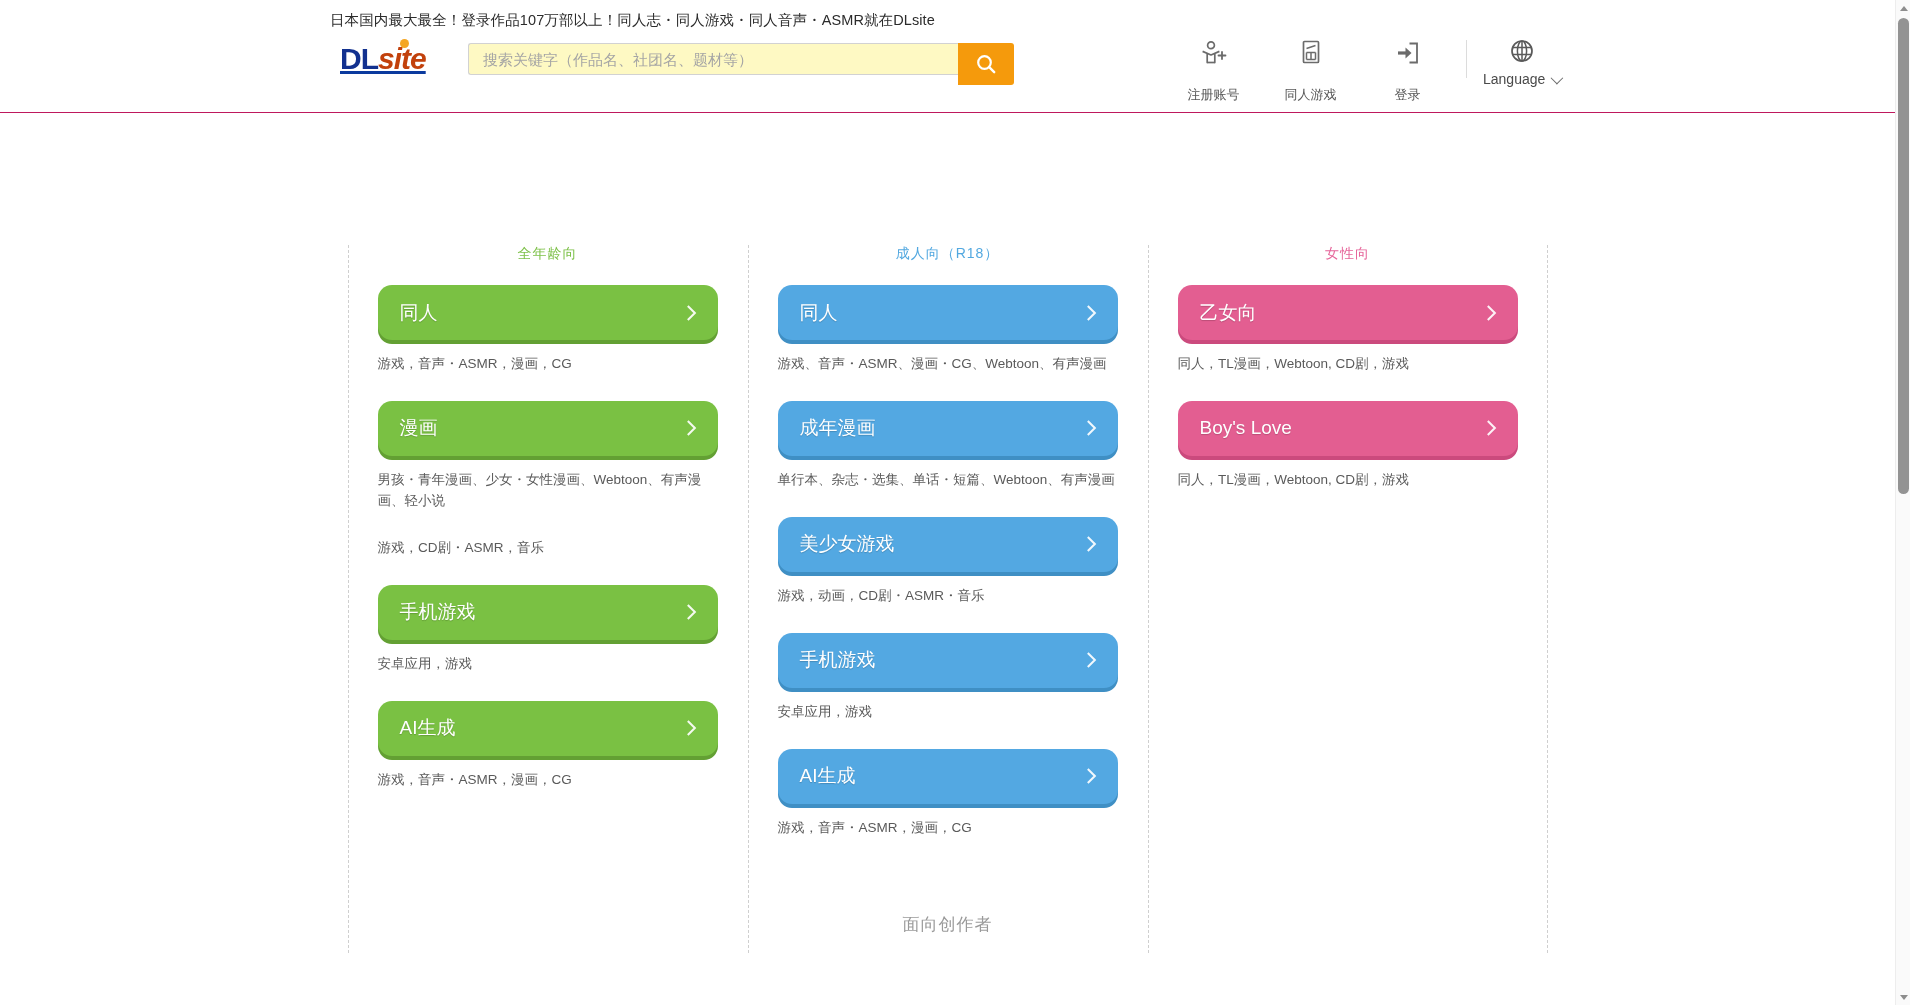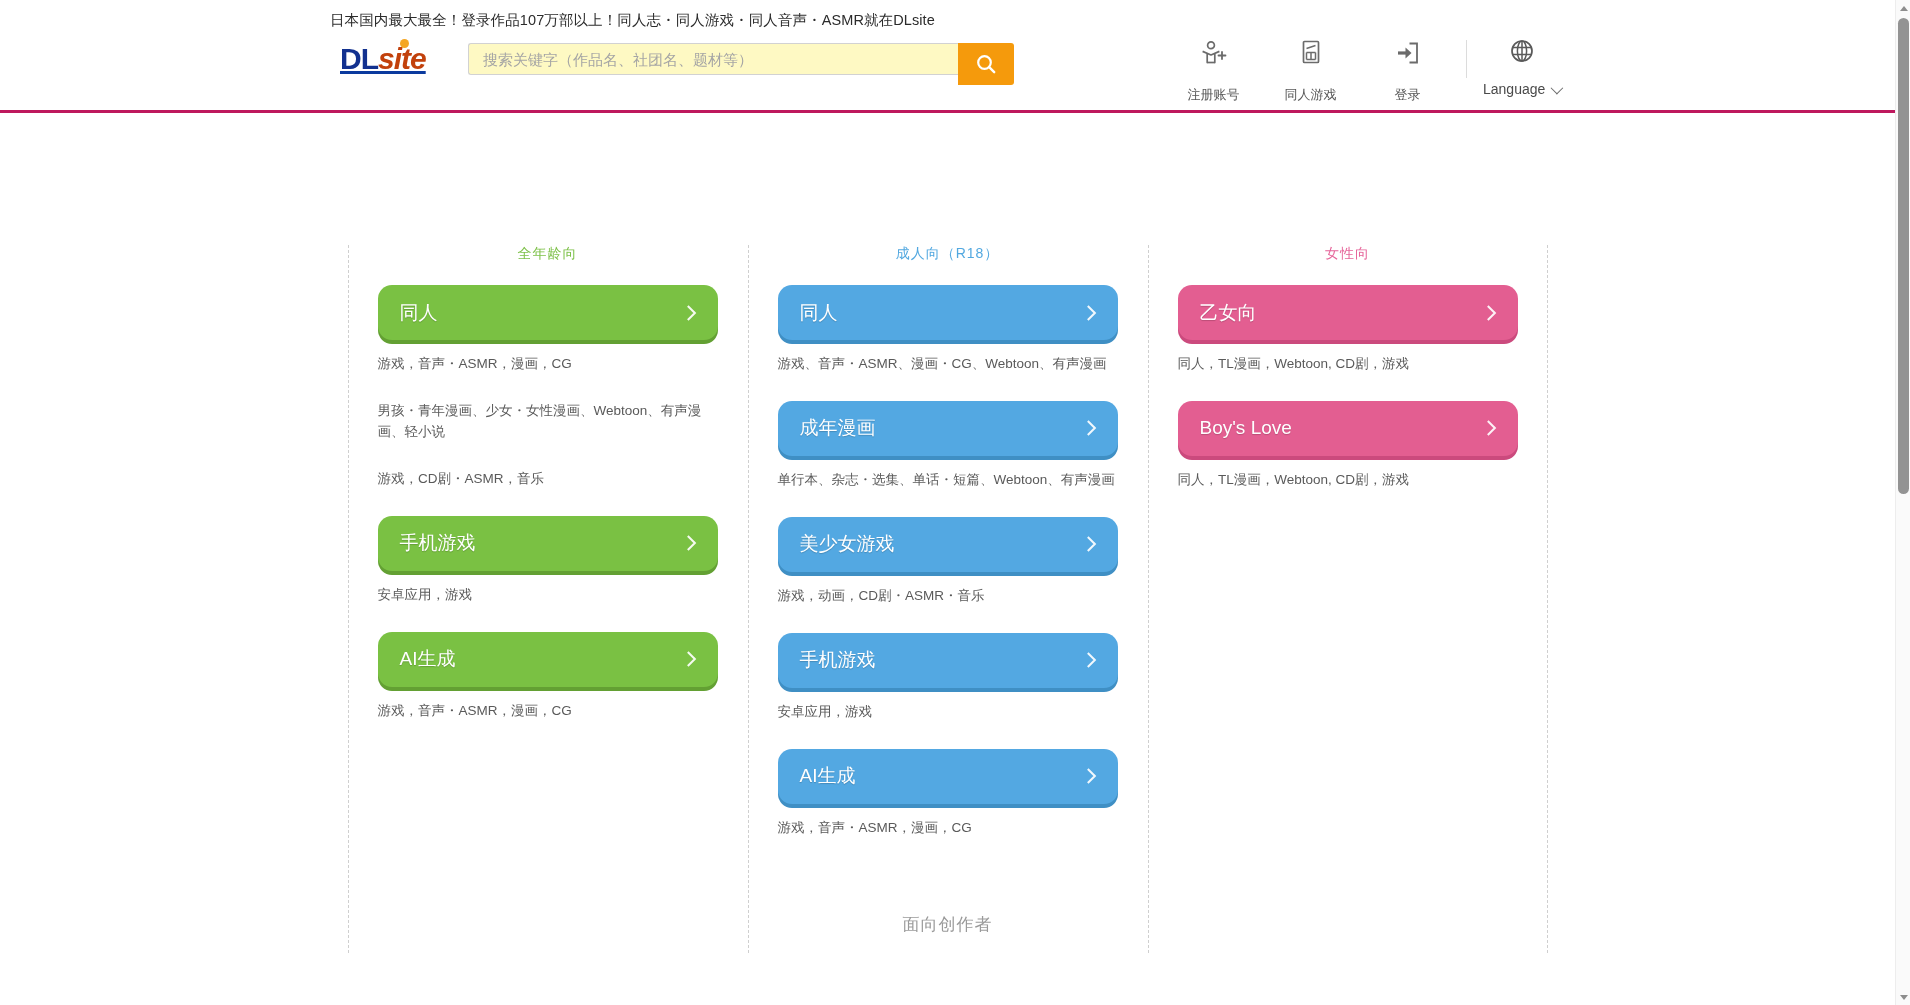--- a/index.html
+++ b/index.html
@@ -19,21 +19,21 @@
     background: #ffffff;
     overflow: hidden;
   }
 
   
   .header {
     position: relative;
     width: 1895px;
     height: 113px;
     background: #ffffff;
-    border-bottom: 3px solid #be185d;
+    border-bottom: 1px solid #be185d;
   }
   .tagline {
     position: absolute;
     left: 330px;
     top: 11px;
     font-size: 14.5px;
     color: #2b2b2b;
     letter-spacing: 0.1px;
     white-space: nowrap;
   }
@@ -124,21 +124,20 @@
     height: 38px;
     background: #dcdcdc;
     margin: 6px 16px 0 10px;
   }
   .langitem {
     display: flex;
     flex-direction: column;
     align-items: center;
     cursor: pointer;
     padding-top: 4px;
-    gap: 10px;
   }
   .langitem .lb {
     font-size: 14px;
     color: #4a4a4a;
     margin-top: 3px;
     display: flex;
     align-items: center;
     gap: 6px;
     white-space: nowrap;
   }
@@ -375,20 +374,24 @@
   <div class="main">
 
     <div class="columns" id="columns">
         <div class="col">
           <div class="colhead green">全年龄向</div>
           <a class="catbtn green" href="#">
             <span class="label">同人</span>
             <span class="arrow"></span>
           </a>
           <div class="catdesc">游戏，音声・ASMR，漫画，CG</div>
+          <a class="catbtn green" href="#">
+            <span class="label">漫画</span>
+            <span class="arrow"></span>
+          </a>
           <div class="catdesc">男孩・青年漫画、少女・女性漫画、Webtoon、有声漫画、轻小说</div>
           <div class="catdesc">游戏，CD剧・ASMR，音乐</div>
           <a class="catbtn green" href="#">
             <span class="label">手机游戏</span>
             <span class="arrow"></span>
           </a>
           <div class="catdesc">安卓应用，游戏</div>
           <a class="catbtn green" href="#">
             <span class="label">AI生成</span>
             <span class="arrow"></span>

